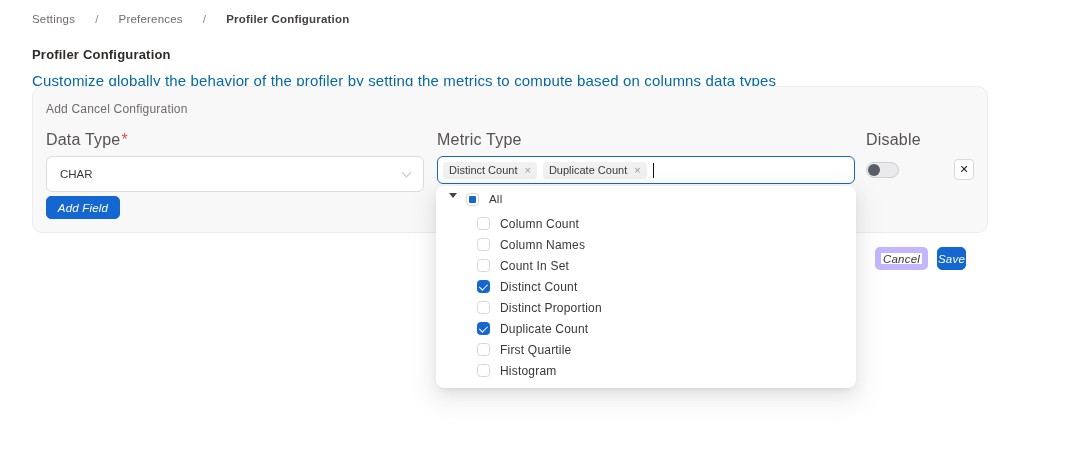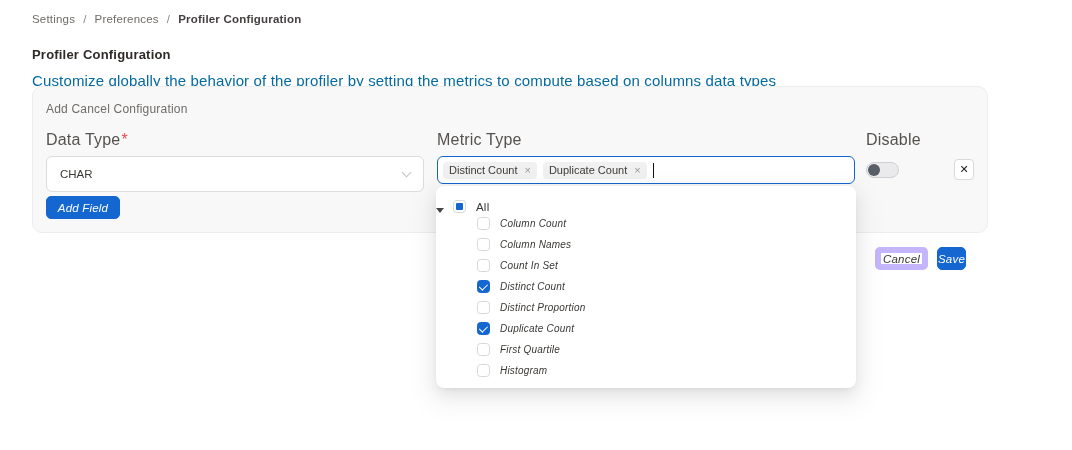--- a/index.html
+++ b/index.html
@@ -1,21 +1,21 @@
 <!DOCTYPE html>
 <html style="--primary: #1466d1; --knob: #585d66; --required: #e25050;"><head>
 <meta charset="utf-8">
 <style>
   * { box-sizing: border-box; }
   html,body { margin:0; padding:0; background:#fff; }
   body { font-family:"Liberation Sans", sans-serif; color:#3a3835; }
   .screen { position:relative; width:1072px; height:450px; background:#fff; overflow:hidden; }
 
   
-  .breadcrumb { position:absolute; left:32px; top:13px; display:flex; align-items:center; gap:8px;
+  .breadcrumb { position:absolute; left:32px; top:13px; display:flex; align-items:center; gap:20px;
                 font-size:11.5px; color:#6f6c69; letter-spacing:.2px; }
   .bc-item { cursor:pointer; }
   .bc-sep { color:#8a8784; }
   .bc-last { color:#444140; font-weight:bold; }
 
   
   .page-title { position:absolute; left:32px; top:38px; font-size:13px; font-weight:bold; color:#2e2b29; letter-spacing:.2px; }
   .page-subtitle { position:absolute; left:32px; top:57px; font-size:15px; color:#0369a1; letter-spacing:.15px; }
 
   
@@ -62,32 +62,32 @@
   .btn-primary { background:var(--primary); color:#fff; border:1px solid var(--primary); }
   .btn-default { background:#fff; color:#3a3835; border:6px solid #c4b5fd; }
   .add-field { position:absolute; left:46px; top:196px; width:74px; height:23px; }
   .cancel { position:absolute; left:875px; top:247px; width:53px; height:23px; }
   .save   { position:absolute; left:937px; top:247px; width:29px; height:23px; }
 
   
   .dropdown { position:absolute; left:436px; top:186px; width:420px; height:202px; background:#fff;
               border-radius:8px; padding-top:7px; z-index:5;
               box-shadow:0 3px 6px -4px rgba(0,0,0,.12), 0 6px 16px rgba(0,0,0,.08), 0 9px 28px 8px rgba(0,0,0,.05); }
-  .tree-parent { display:flex; align-items:flex-end; height:20px; gap:9px; cursor:pointer; }
+  .tree-parent { display:flex; align-items:flex-start; height:20px; padding-left:13px; gap:9px; cursor:pointer; }
   .caret-down { width:0; height:0; border-left:4.5px solid transparent; border-right:4.5px solid transparent;
                 border-top:5.5px solid #454545; }
   .cb { width:13px; height:13px; border:1px solid #d7d7d7; border-radius:3.5px; background:#fff;
         display:flex; align-items:center; justify-content:center; flex:0 0 auto; cursor:pointer; }
   .cb-ind::after { content:""; display:block; width:7px; height:7px; background:var(--primary); border-radius:1px; }
   .cb-checked { background:var(--primary); border-color:var(--primary); }
   .cb-checked::after { content:""; display:block; width:3.5px; height:7px; border:solid #fff;
                        border-width:0 1.8px 1.8px 0; transform:rotate(45deg); margin-top:-2px; }
   .tree-parent-label { font-size:11.5px; color:#3a3835; margin-left:1px; letter-spacing:.2px; }
   .opt-row { display:flex; align-items:center; height:21px; padding-left:41px; gap:10px; cursor:pointer; }
-  .opt-label { font-size:10px; color:#3a3835; letter-spacing:.2px;font-style:italic; }
+  .opt-label { font-size:12px; color:#3a3835; letter-spacing:.2px; }
 </style>
 </head>
 <body>
 
 <div class="screen">
 
   <nav class="breadcrumb">
       <span class="bc-item">Settings</span>
       <span class="bc-sep">/</span>
       <span class="bc-item">Preferences</span>

